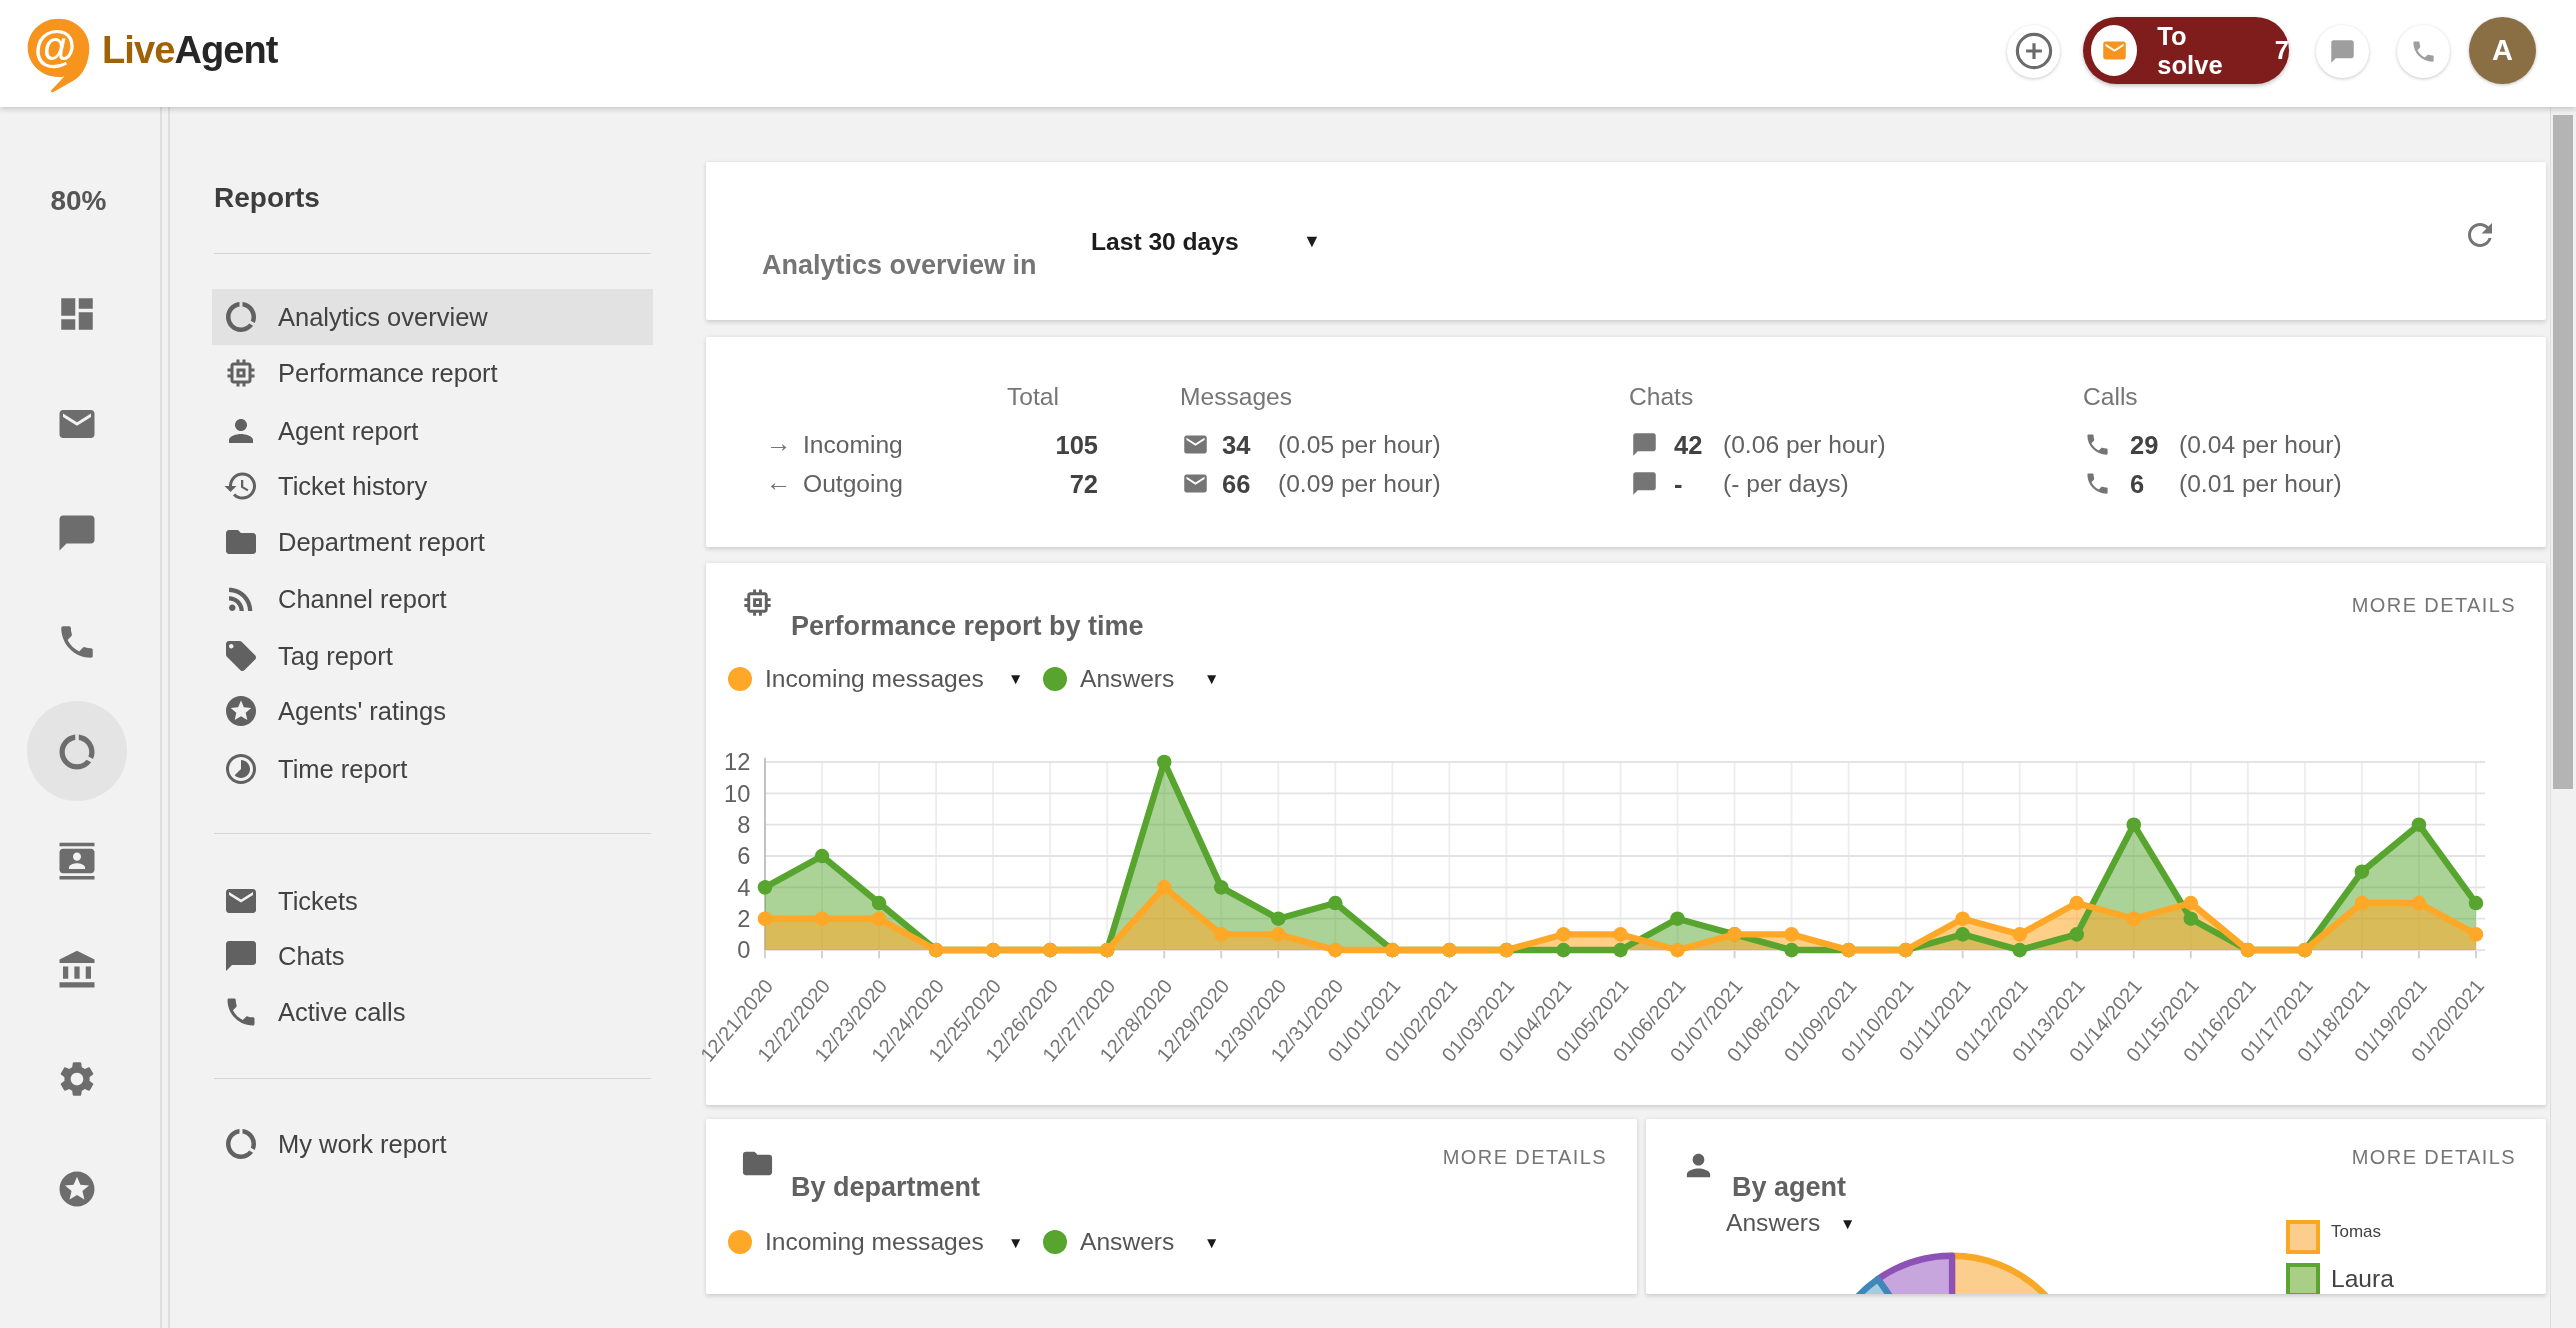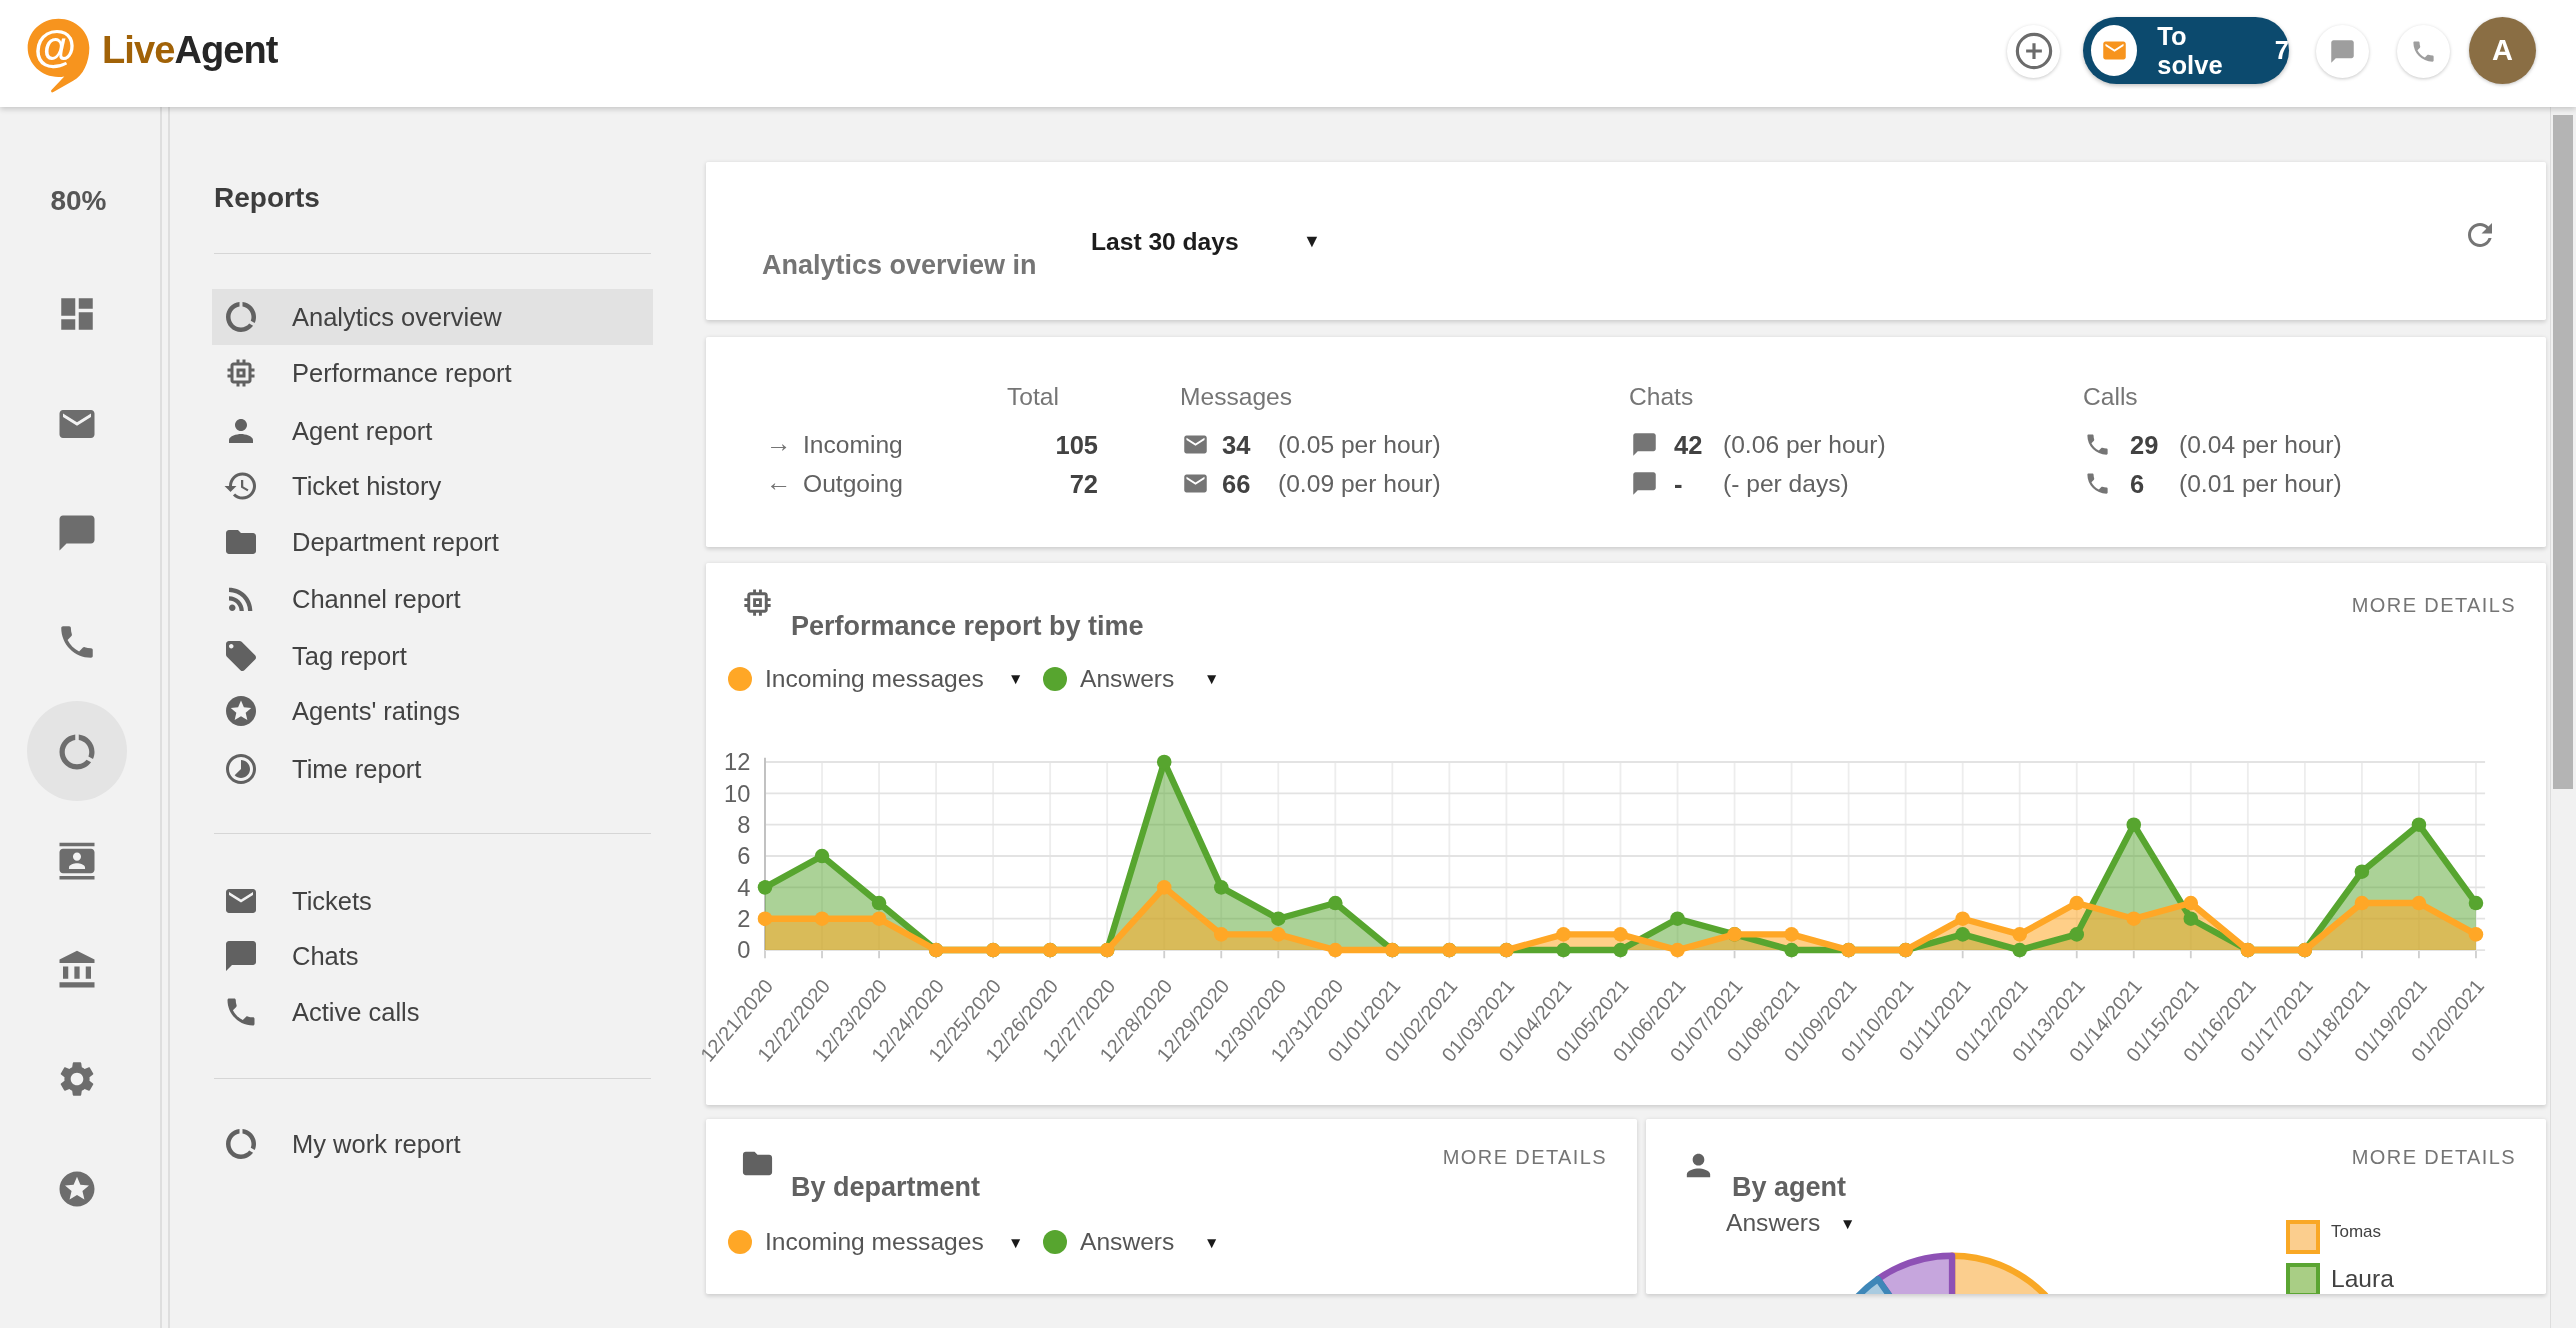--- a/index.html
+++ b/index.html
@@ -6,41 +6,41 @@
   body{width:2576px;height:1328px;position:relative;overflow:hidden;background:#f2f2f2;
        font-family:"Liberation Sans",sans-serif;color:#424242;}
   .abs{position:absolute;}
   
   .topbar{position:absolute;left:0;top:0;width:2576px;height:107px;background:#fff;
           box-shadow:0 2.7px 5.5px rgba(0,0,0,.18);z-index:40;}
   .logo-text{position:absolute;left:102px;top:29px;font-size:38px;font-weight:700;letter-spacing:-0.9px;}
   .logo-live{color:#a16207;} .logo-agent{color:#262626;}
   .circle-btn{position:absolute;top:24.6px;width:53px;height:53px;border-radius:50%;background:#fff;
               box-shadow:0 0.9px 3.6px rgba(0,0,0,.22);display:flex;align-items:center;justify-content:center;}
-  .tosolve{position:absolute;left:2083px;top:17.3px;width:206px;height:67px;border-radius:35px;background:#0c4a6e;
+  .tosolve{position:absolute;left:2083px;top:17.3px;width:206px;height:67px;border-radius:35px;background:#7f1d1d;
            box-shadow:0 1.8px 4.6px rgba(0,0,0,.25);display:flex;align-items:center;}
   .tosolve .wcirc{width:51px;height:51px;border-radius:50%;background:#fff;margin-left:8.2px;
                   display:flex;align-items:center;justify-content:center;}
   .tosolve .lbl{color:#fff;font-weight:700;font-size:25.5px;margin-left:20px;}
   .tosolve .cnt{color:#fff;font-weight:700;font-size:25.5px;margin-left:25.5px;}
   .avatar{position:absolute;left:2469px;top:17.3px;width:67px;height:67px;border-radius:50%;background:#8a6e44;
           color:#fff;font-weight:700;font-size:29px;display:flex;align-items:center;justify-content:center;
           box-shadow:0 0.9px 3.6px rgba(0,0,0,.25);}
   
   .rail-zoom{position:absolute;left:0;top:185px;width:157px;text-align:center;
              font-size:28px;font-weight:700;color:#555;}
   .rail-ic{position:absolute;left:56px;width:42px;height:42px;color:#6d6d6d;}
   .rail-active-bg{position:absolute;left:27px;top:701px;width:100px;height:100px;border-radius:50%;background:#e4e4e4;}
   .vline{position:absolute;top:107px;bottom:0;width:1.8px;background:#dedede;}
   .side-title{position:absolute;left:214px;top:182px;font-size:28px;font-weight:700;color:#3d3d3d;}
   .sdiv{position:absolute;left:214px;width:437px;height:0;border-top:1.8px solid #d6d6d6;}
   .srow{position:absolute;left:212px;width:441px;height:56px;display:flex;align-items:center;cursor:pointer;}
   .srow.sel{background:#e2e2e2;}
   .srow .si{width:36px;height:36px;margin-left:11px;color:#616161;flex:0 0 auto;}
-  .srow .st{margin-left:33px;font-size:25.5px;color:#424242;white-space:nowrap;}
+  .srow .st{margin-left:19px;font-size:25.5px;color:#424242;white-space:nowrap;}
   
   .card{position:absolute;background:#fff;border-radius:1.8px;box-shadow:0 1.8px 4.6px rgba(0,0,0,.16);}
   .card-title{font-size:27px;font-weight:700;color:#616161;white-space:nowrap;margin-top:24px;}
   .more{position:absolute;font-size:20px;letter-spacing:1.4px;color:#757575;cursor:pointer;white-space:nowrap;}
   .legend-dot{position:absolute;width:24px;height:24px;border-radius:50%;}
   .legend-lbl{position:absolute;font-size:24.6px;color:#555;white-space:nowrap;cursor:pointer;text-align:center;}
   .caret{position:absolute;font-size:15.5px;color:#1a1a1a;cursor:pointer;}
   .h-ic{position:absolute;width:35px;height:35px;color:#616161;}
   
   .stat-head{position:absolute;font-size:24.6px;color:#757575;white-space:nowrap;}

